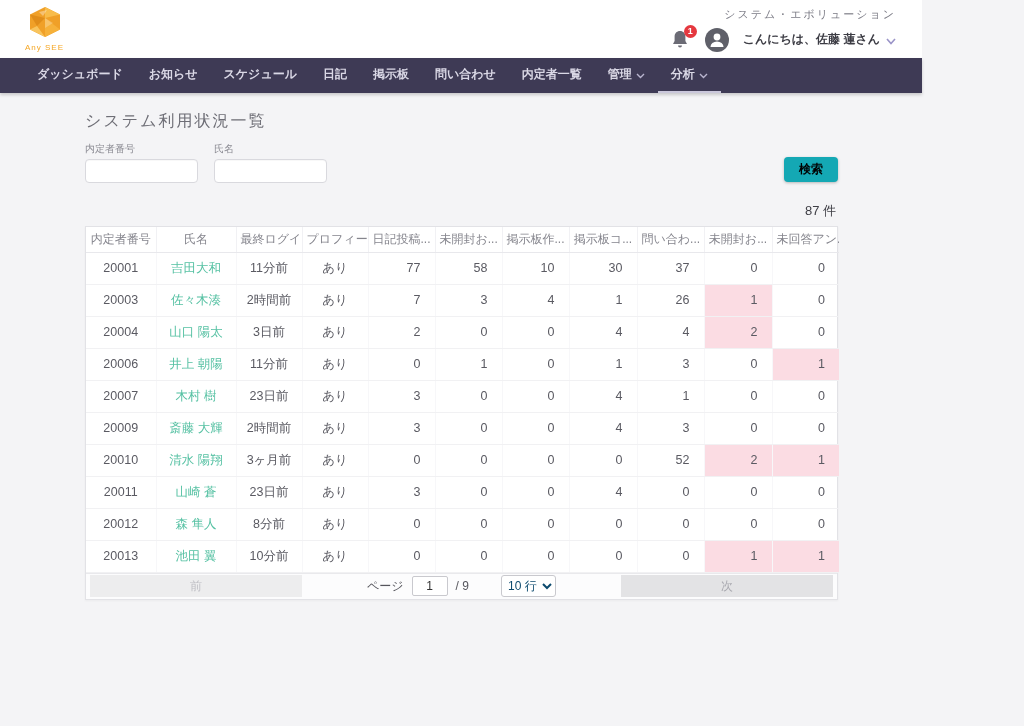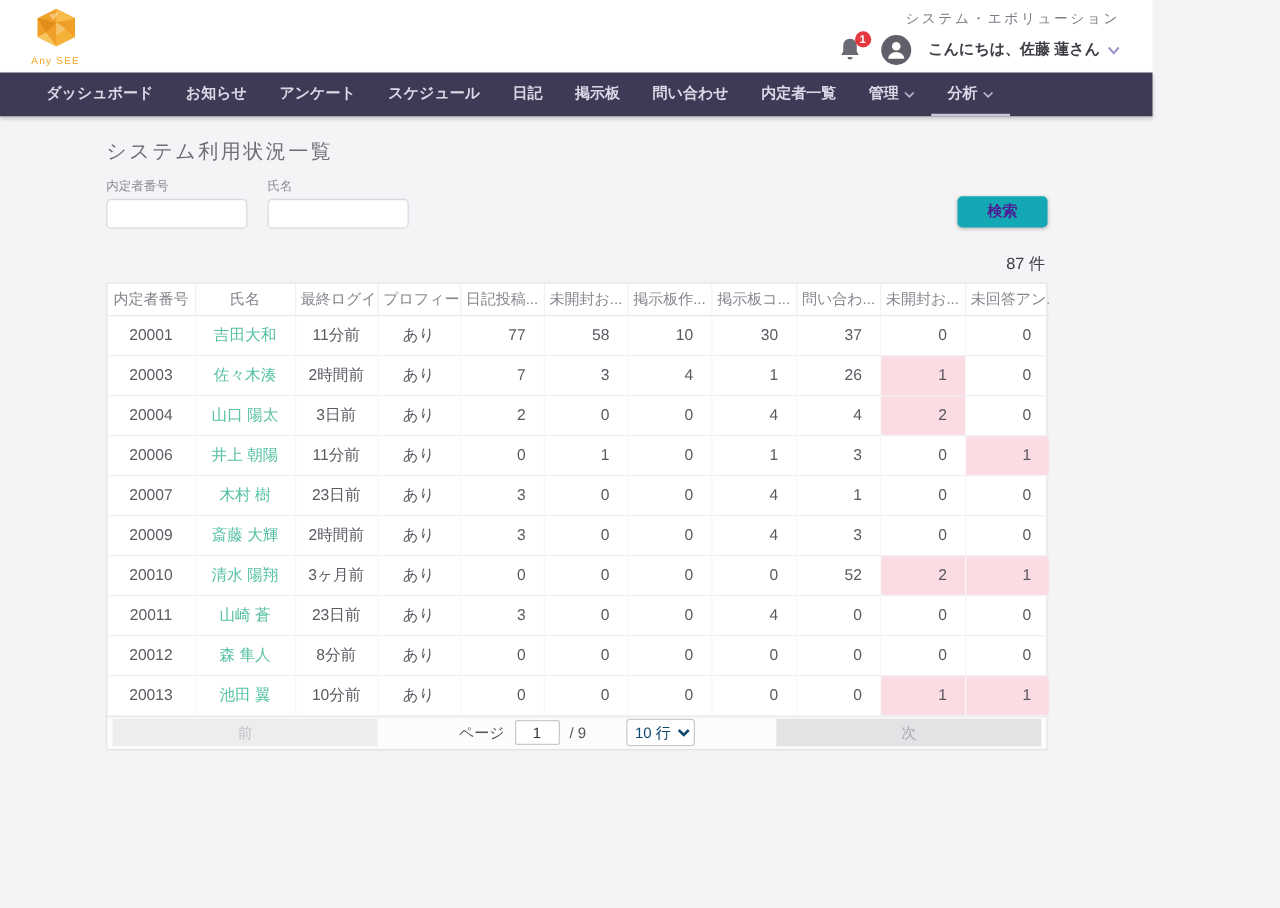--- a/index.html
+++ b/index.html
@@ -57,22 +57,22 @@
   .search-row { position:relative; margin-top:10px; height:50px; }
   .fields { display:flex; gap:16px; }
   .field label { display:block; font-size:10px; color:#8a8a92; margin-bottom:3px; }
   .field input {
     width:113px; height:24px; border:1px solid #d9d9de; border-radius:4px;
     background:#fff; padding:0 6px; font-size:12px; color:#444;
     box-shadow:inset 0 1px 1px rgba(0,0,0,0.03);
   }
   .search-btn {
     position:absolute; right:0; top:15px;
-    width:72px; height:25px; border:none; border-radius:4px;
-    background:#14a8b4; color:#4c1d95; font-size:12px; font-weight:bold;
+    width:54px; height:25px; border:none; border-radius:4px;
+    background:#14a8b4; color:#000000; font-size:12px; font-weight:bold;
     cursor:pointer; box-shadow:0 1px 3px rgba(0,0,0,0.25);
     font-family:inherit;
   }
   .count { text-align:right; font-size:13px; color:#3f3f46; margin:10px 2px 6px 0; }
 
   
   .table-wrap { border:1px solid #e2e2e6; background:#fff; box-shadow:0 1px 2px rgba(0,0,0,0.04); }
   table { width:100%; border-collapse:collapse; table-layout:fixed; }
   col.c1{width:70px;} col.c2{width:80px;} col.c3{width:66px;} col.c4{width:66px;}
   col.c5{width:67px;} col.c6{width:67px;} col.c7{width:67px;} col.c8{width:68px;}
@@ -165,24 +165,20 @@
     </div>
   </header>
 
   <nav class="nav" id="nav">
       <div class="nav-item">
       <span>ダッシュボード</span>
 
     </div>
       <div class="nav-item">
       <span>お知らせ</span>
-
-    </div>
-      <div class="nav-item">
-      <span>アンケート</span>
 
     </div>
       <div class="nav-item">
       <span>スケジュール</span>
 
     </div>
       <div class="nav-item">
       <span>日記</span>
 
     </div>

